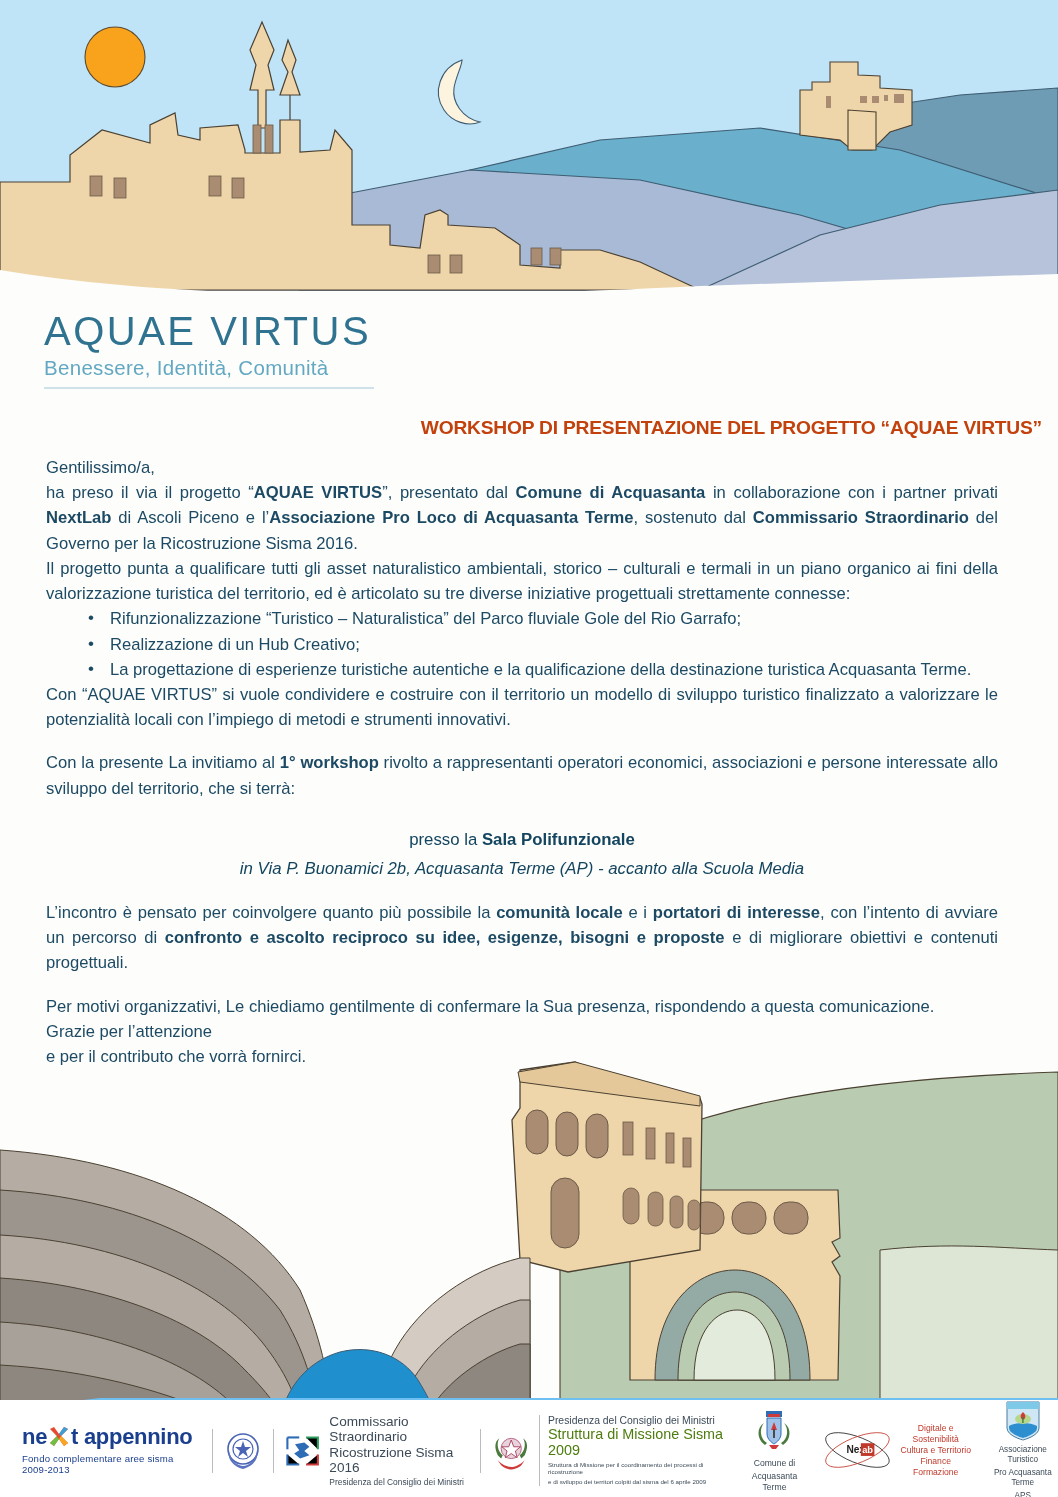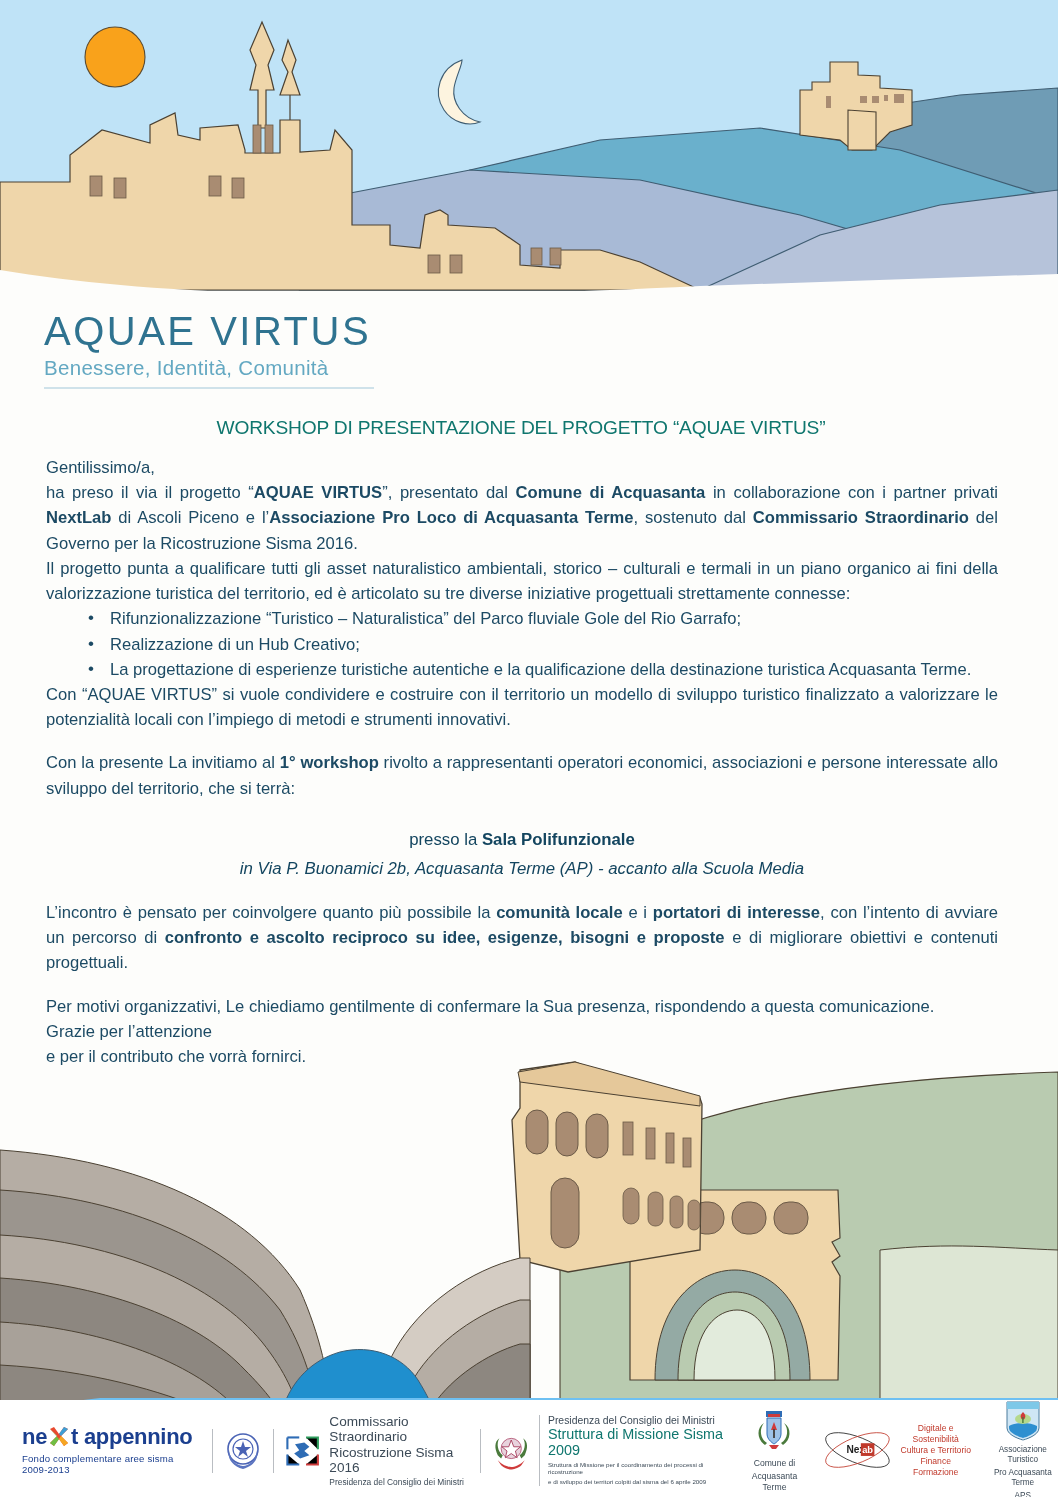--- a/index.html
+++ b/index.html
@@ -62,24 +62,24 @@
     margin-top: 4px;
   }
   .logo-rule {
     margin-top: 7px;
     width: 330px;
     height: 2px;
     background: #cfe2ea;
   }
 
   .title {
-    text-align: center;
+    text-align: right;
     font-size: 19.2px;
-    font-weight: normal;
-    color: #0f766e;
+    font-weight: bold;
+    color: #c2410c;
     margin-top: 28px;
     letter-spacing: -0.2px;
   }
 
   .body {
     margin-top: 16px;
     padding: 0 44px 0 46px;
     color: #1c4a64;
     font-size: 16.6px;
     line-height: 1.52;
@@ -149,21 +149,21 @@
   }
   .nextapp-sub {
     font-size: 9.6px; color: #1b3f8f; letter-spacing: 0.2px; margin-top: 5px;
   }
   .xmark { display: inline-block; width: 22px; height: 22px; position: relative; margin: 0 1px; }
 
   .cs-text-1 { font-size: 13.6px; color: #3c4a57; line-height: 1.14; }
   .cs-text-2 { font-size: 8.4px; color: #3c4a57; margin-top: 2px; }
 
   .pcm-1 { font-size: 10.4px; color: #3c4a57; }
-  .pcm-2 { font-size: 14.4px; color: #0f766e; line-height: 1.1; margin-top: 1px; }
+  .pcm-2 { font-size: 14.4px; color: #4d7c0f; line-height: 1.1; margin-top: 1px; }
   .pcm-3 { font-size: 6.2px; color: #3c4a57; line-height: 1.25; margin-top: 2px; }
 
   .cap { font-size: 8.6px; color: #3c4a57; text-align: center; line-height: 1.22; margin-top: 3px; }
 
   .nl-lines { font-size: 8.6px; color: #c0392b; line-height: 1.3; text-align: center; }
 
   .apt-cap { font-size: 8.2px; color: #3c4a57; text-align: center; line-height: 1.22; margin-top: 3px; }
 </style>
 </head>
 <body>

